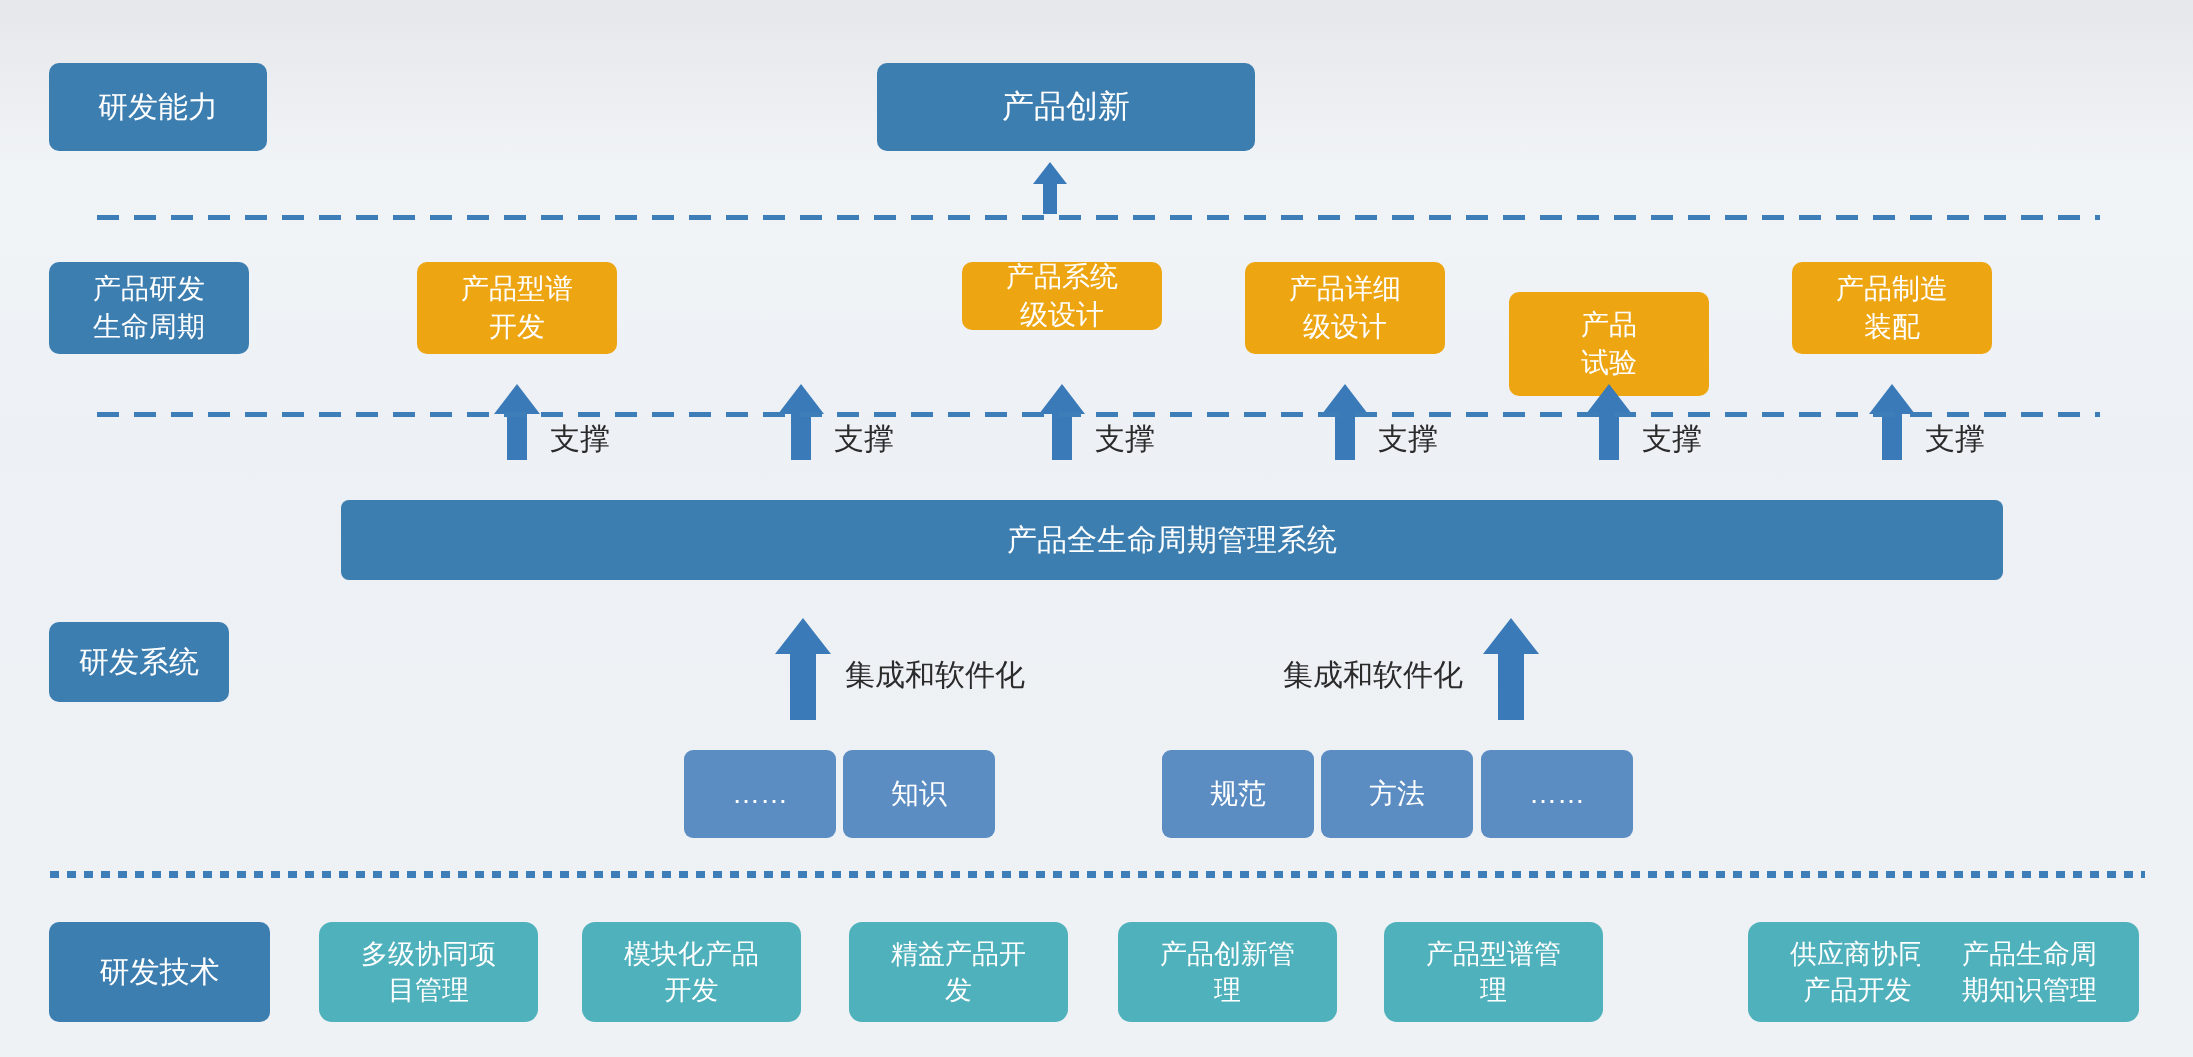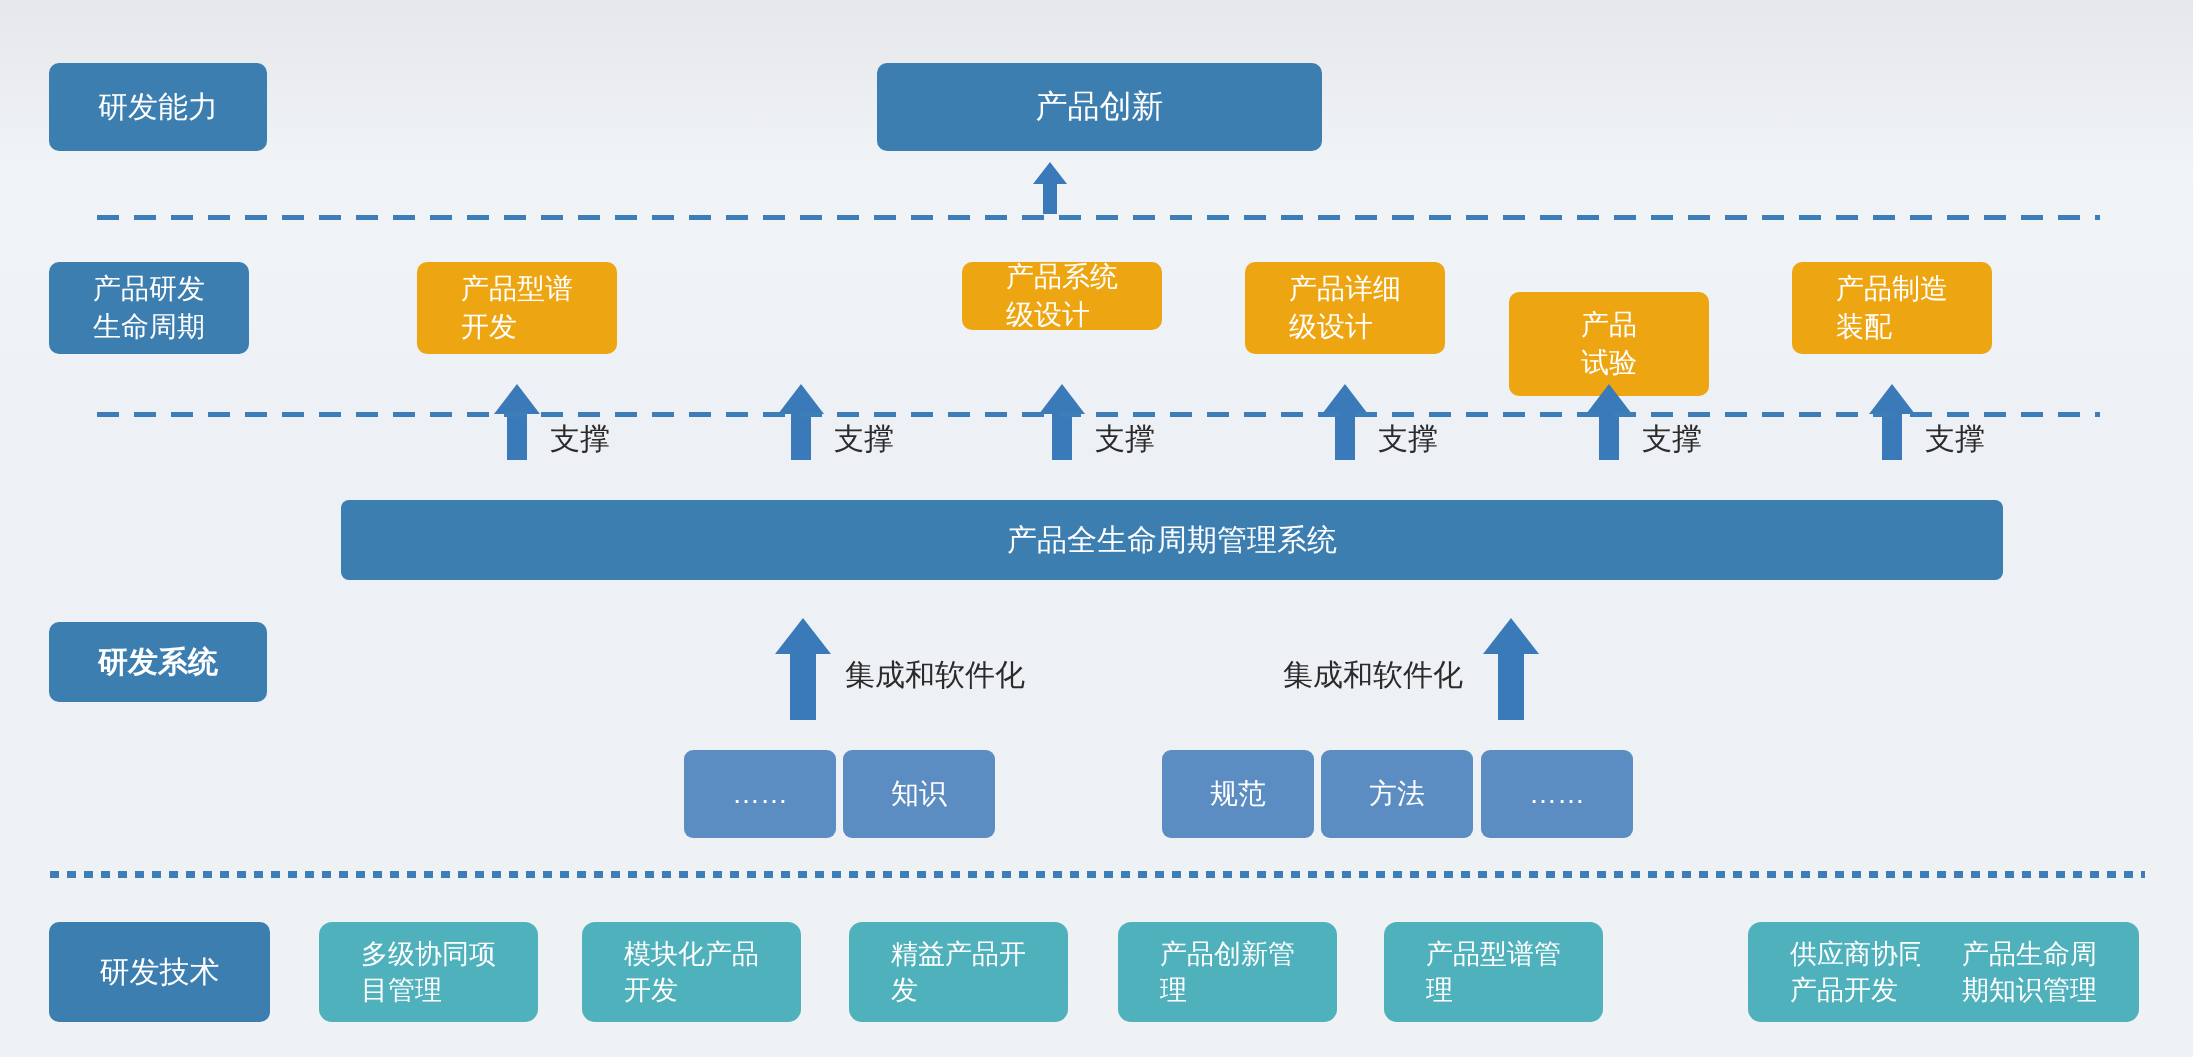--- a/index.html
+++ b/index.html
@@ -6,21 +6,21 @@
   body{font-family:"Liberation Sans",sans-serif;}
   #canvas{
     position:relative;
     width:2193px;height:1057px;
     overflow:hidden;
     background:linear-gradient(180deg,#e5e7ea 0%,#f1f4f7 16%,#edf1f5 40%,#eef2f5 100%);
   }
   .box{
     position:absolute;
     display:flex;align-items:center;justify-content:center;
-    text-align:left;
+    text-align:center;
     color:var(--box_text);
     white-space:pre-line;
     border-radius:10px;
     line-height:1.35;
   }
   .steel{background:var(--steel_blue);}
   .orange{background:var(--orange);}
   .teal{background:var(--teal);border-radius:13px;}
   .mid{background:var(--mid_blue);border-radius:9px;}
   .f30{font-size:30px;}
@@ -53,21 +53,21 @@
     font-size:30px;font-weight:500;
     white-space:nowrap;
   }
 </style>
 </head>
 <body>
 
 <div id="canvas">
 
   <div class="box steel f30" style="left:49px;top:63px;width:218px;height:88px;">研发能力</div>
-  <div class="box steel f32" style="left:877px;top:63px;width:445px;height:88px;">产品创新</div>
+  <div class="box steel f32" style="left:877px;top:63px;width:378px;height:88px;">产品创新</div>
 
   <div class="arrow-up arrow-sm" style="left:1033px;top:162px;width:34px;height:52px;">
     <div class="arrow-head"></div>
     <div class="arrow-shaft"></div>
   </div>
 
   <div class="dash-line" style="left:97px;top:215px;width:2003px;"></div>
 
   <div class="box steel f28" style="left:49px;top:262px;width:200px;height:92px;">产品研发
 生命周期</div>
@@ -112,21 +112,21 @@
   <div class="annot" style="left:834px;top:419px;">支撑</div>
   <div class="annot" style="left:1095px;top:419px;">支撑</div>
   <div class="annot" style="left:1378px;top:419px;">支撑</div>
   <div class="annot" style="left:1642px;top:419px;">支撑</div>
   <div class="annot" style="left:1925px;top:419px;">支撑</div>
 
   <div class="dash-line" style="left:97px;top:412px;width:2003px;"></div>
 
   <div class="box steel f30" style="left:341px;top:500px;width:1662px;height:80px;border-radius:8px;">产品全生命周期管理系统</div>
 
-  <div class="box steel f30" style="left:49px;top:622px;width:218px;height:80px;font-weight:bold;">研发系统</div>
+  <div class="box steel f30" style="left:49px;top:622px;width:180px;height:80px;">研发系统</div>
 
   <div class="arrow-up arrow-lg" style="left:775px;top:618px;width:56px;height:102px;">
     <div class="arrow-head"></div>
     <div class="arrow-shaft"></div>
   </div>
   <div class="annot" style="left:845px;top:655px;">集成和软件化</div>
 
   <div class="arrow-up arrow-lg" style="left:1483px;top:618px;width:56px;height:102px;">
     <div class="arrow-head"></div>
     <div class="arrow-shaft"></div>

